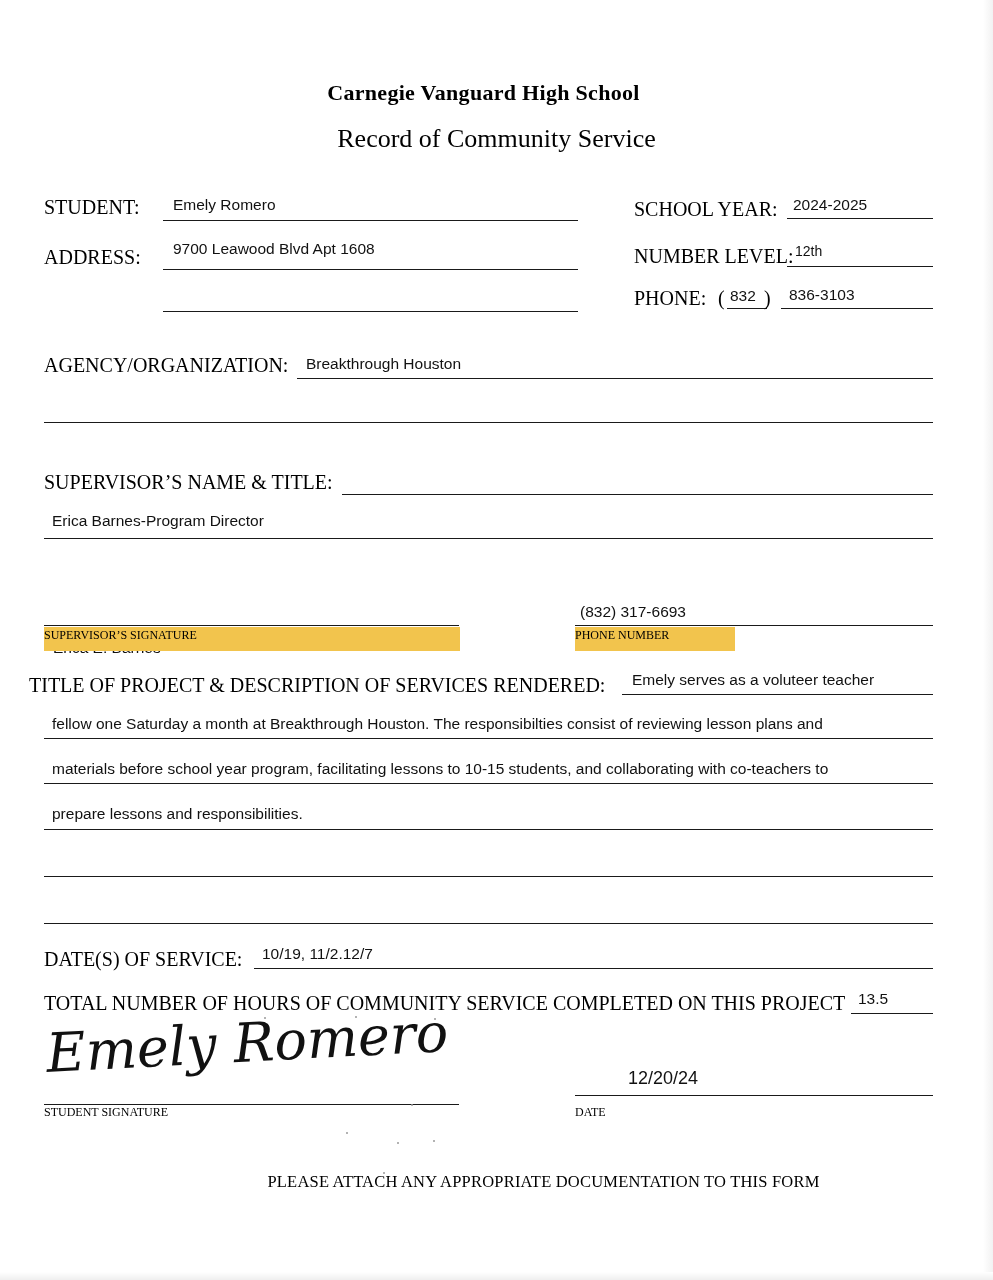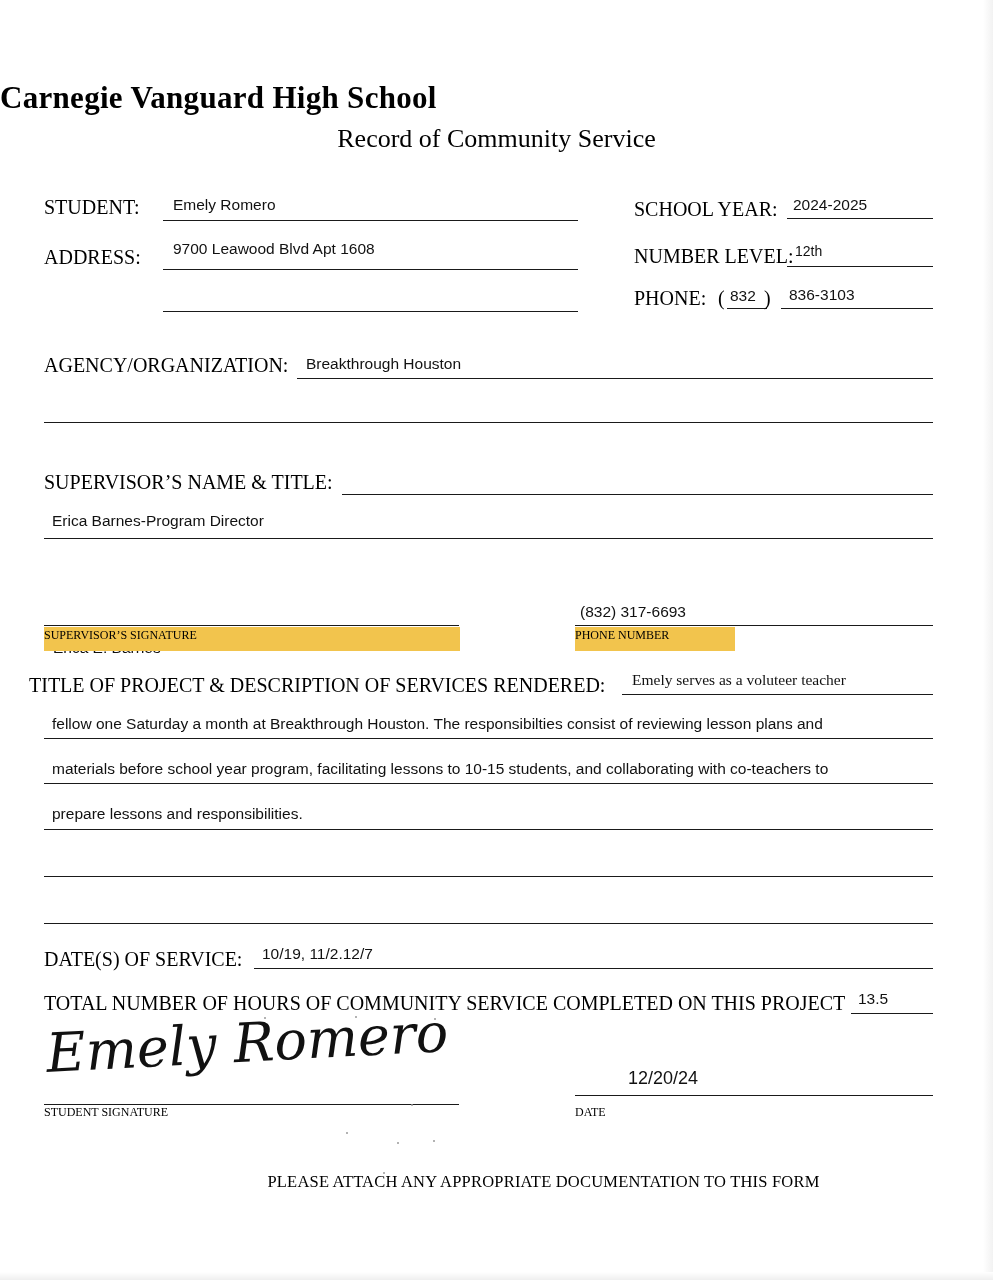--- a/index.html
+++ b/index.html
@@ -33,21 +33,22 @@
     position: absolute;
     left: 0; bottom: 0;
     width: 993px; height: 8px;
     background: linear-gradient(to bottom, #ffffff, #efefef);
   }
 
   .title {
     position: absolute;
     left: 0; top: 80px;
     width: 967px;
-    font-size: 31px;
+    text-align: center;
+    font-size: 22px;
     font-weight: bold;
     letter-spacing: 0.3px;
   }
   .subtitle {
     position: absolute;
     left: 0; top: 124px;
     width: 993px;
     text-align: center;
     font-size: 26px;
   }
@@ -168,21 +169,21 @@
   <div class="line" style="left:575px; top:625px; width:358px;"></div>
   <div class="hand" style="left:580px; top:603px;">(832) 317-6693</div>
 
   <div class="highlight" style="left:44px; top:627px; width:416px; height:24px;"></div>
   <div class="highlight" style="left:575px; top:627px; width:160px; height:24px;"></div>
   <div class="caps" style="left:44px; top:628px;">SUPERVISOR’S SIGNATURE</div>
   <div class="caps" style="left:575px; top:628px;">PHONE NUMBER</div>
 
   <div class="lbl" style="left:29px; top:674px;">TITLE OF PROJECT &amp; DESCRIPTION OF SERVICES RENDERED:</div>
   <div class="line" style="left:622px; top:694px; width:311px;"></div>
-  <div class="hand" style="left:632px; top:671px;font-family:Liberation Serif, serif;">Emely serves as a voluteer teacher</div>
+  <div class="hand" style="left:632px; top:671px;">Emely serves as a voluteer teacher</div>
 
   <div class="line" style="left:44px; top:738px; width:889px;"></div>
   <div class="hand" style="left:52px; top:715px;">fellow one Saturday a month at Breakthrough Houston. The responsibilties consist of reviewing lesson plans and</div>
 
   <div class="line" style="left:44px; top:783px; width:889px;"></div>
   <div class="hand" style="left:52px; top:760px;">materials before school year program, facilitating lessons to 10-15 students, and collaborating with co-teachers to</div>
 
   <div class="line" style="left:44px; top:829px; width:889px;"></div>
   <div class="hand" style="left:52px; top:805px;">prepare lessons and responsibilities.</div>
 

